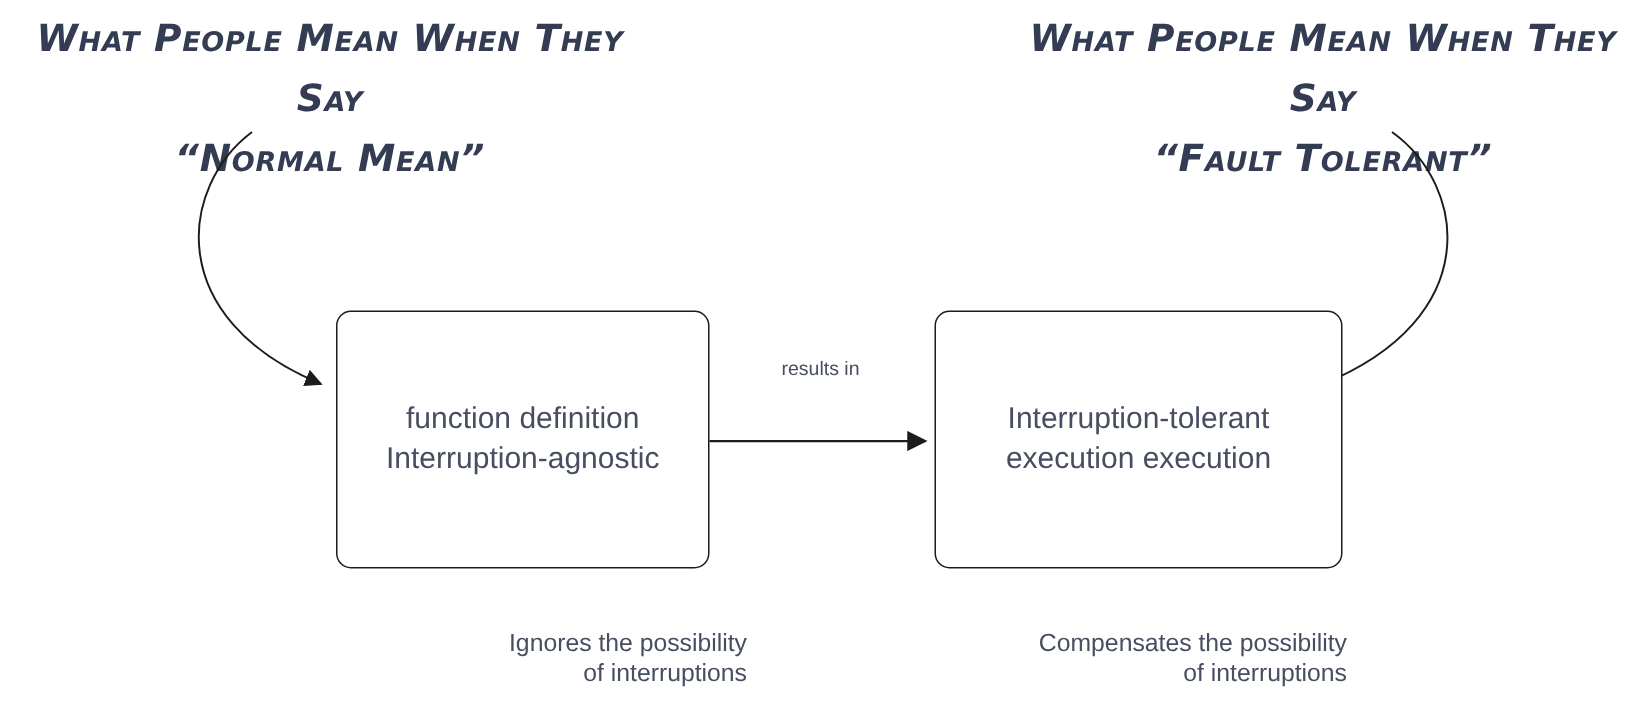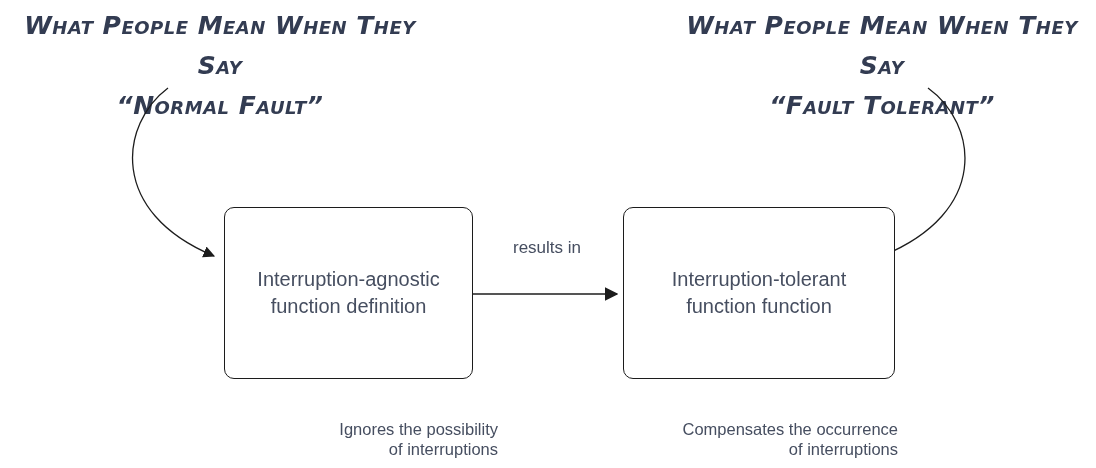--- a/index.html
+++ b/index.html
@@ -67,21 +67,21 @@
   .node.left  { left: 224px; width: 249px; }
   .node.right { left: 623px; width: 272px; }
 
   .edge-label {
     position: absolute;
     left: 477px;
     top: 238px;
     width: 140px;
     text-align: center;
     color: var(--body-text);
-    font-size: 17px;
+    font-size: 13px;
   }
 
   .caption {
     position: absolute;
     top: 420px;
     width: 300px;
     text-align: right;
     color: var(--body-text);
     font-size: 16.5px;
     line-height: 19.5px;
@@ -89,51 +89,51 @@
   .caption.left  { left: 198px; }
   .caption.right { left: 598px; }
 </style>
 </head>
 <body>
 
 <div class="canvas">
 
   <div class="annotation left">
     <div>What People Mean When They Say</div>
-    <div>“Normal Fault”</div>
+    <div>“Normal Mean”</div>
   </div>
   <div class="annotation right">
     <div>What People Mean When They Say</div>
     <div>“Fault Tolerant”</div>
   </div>
 
   <svg class="arrows" viewBox="0 0 1096 468" xmlns="http://www.w3.org/2000/svg">
     <defs>
       <marker id="ah" viewBox="0 0 10 10" refX="9" refY="5" markerWidth="9" markerHeight="9" orient="auto-start-reverse">
         <path class="arrowhead" d="M 0 0 L 10 5 L 0 10 z"></path>
       </marker>
     </defs>
     <path class="arrow-path" d="M 168 88 C 120 124, 108 212, 214 256" stroke-width="1.3" marker-end="url(#ah)"></path>
     <path class="arrow-path" d="M 928 88 C 978 124, 990 212, 882 256" stroke-width="1.3" marker-end="url(#ah)"></path>
     <path class="arrow-path" d="M 473 294 L 617 294" stroke-width="1.5" marker-end="url(#ah)"></path>
   </svg>
 
   <div class="node left">
+    <div>function definition</div>
     <div>Interruption-agnostic</div>
-    <div>function definition</div>
   </div>
   <div class="node right">
     <div>Interruption-tolerant</div>
-    <div>function function</div>
+    <div>execution execution</div>
   </div>
 
   <div class="edge-label">results in</div>
 
   <div class="caption left">
     <div>Ignores the possibility</div>
     <div>of interruptions</div>
   </div>
   <div class="caption right">
-    <div>Compensates the occurrence</div>
+    <div>Compensates the possibility</div>
     <div>of interruptions</div>
   </div>
 
 </div>
 
 </body></html>

